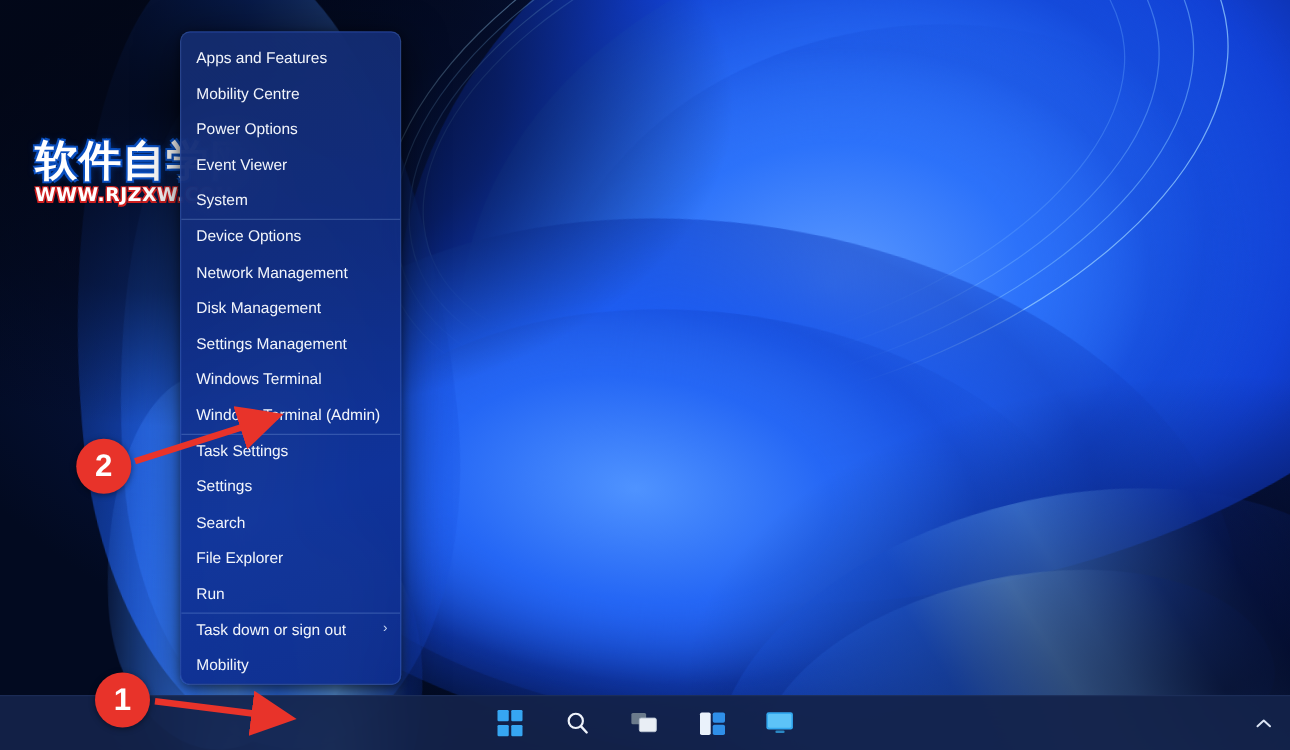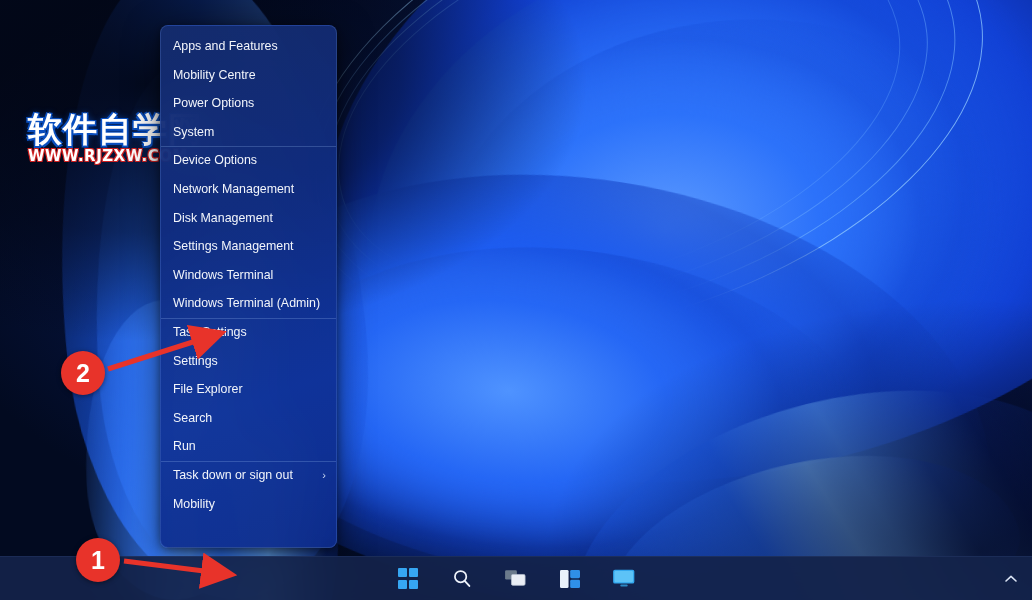--- a/index.html
+++ b/index.html
@@ -187,21 +187,21 @@
     margin-top: 2px;
     color: #ffffff;
     text-shadow:
       -1px -1px 0 #d02020, 1px -1px 0 #d02020,
       -1px 1px 0 #d02020, 1px 1px 0 #d02020;
   }
 
   
   .winx-menu {
     position: absolute;
-    left: 160px;
+    left: 144px;
     top: 25px;
     width: 177px;
     height: 523px;
     background: linear-gradient(160deg, rgba(21,45,112,0.93) 0%, rgba(16,44,128,0.93) 35%, rgba(14,48,148,0.93) 70%, rgba(12,42,136,0.93) 100%);
     backdrop-filter: blur(26px);
     -webkit-backdrop-filter: blur(26px);
     border: 1px solid rgba(120,160,230,0.22);
     border-radius: 8px;
     box-shadow: 0 10px 34px rgba(0,0,0,0.55), 0 2px 8px rgba(0,0,0,0.45);
     padding: 6px 0 21px 0;
@@ -338,20 +338,23 @@
       <div class="menu-item">
         <span class="label">Apps and Features</span>
       </div>
       <div class="menu-item">
         <span class="label">Mobility Centre</span>
       </div>
       <div class="menu-item">
         <span class="label">Power Options</span>
       </div>
       <div class="menu-item">
+        <span class="label">Event Viewer</span>
+      </div>
+      <div class="menu-item">
         <span class="label">System</span>
       </div>
       <div class="menu-item separated">
         <span class="label">Device Options</span>
       </div>
       <div class="menu-item">
         <span class="label">Network Management</span>
       </div>
       <div class="menu-item">
         <span class="label">Disk Management</span>
@@ -365,24 +368,24 @@
       <div class="menu-item">
         <span class="label">Windows Terminal (Admin)</span>
       </div>
       <div class="menu-item separated">
         <span class="label">Task Settings</span>
       </div>
       <div class="menu-item">
         <span class="label">Settings</span>
       </div>
       <div class="menu-item">
+        <span class="label">Search</span>
+      </div>
+      <div class="menu-item">
         <span class="label">File Explorer</span>
-      </div>
-      <div class="menu-item">
-        <span class="label">Search</span>
       </div>
       <div class="menu-item">
         <span class="label">Run</span>
       </div>
       <div class="menu-item separated">
         <span class="label">Task down or sign out</span>
         <span class="chev">›</span>
       </div>
       <div class="menu-item">
         <span class="label">Mobility</span>

